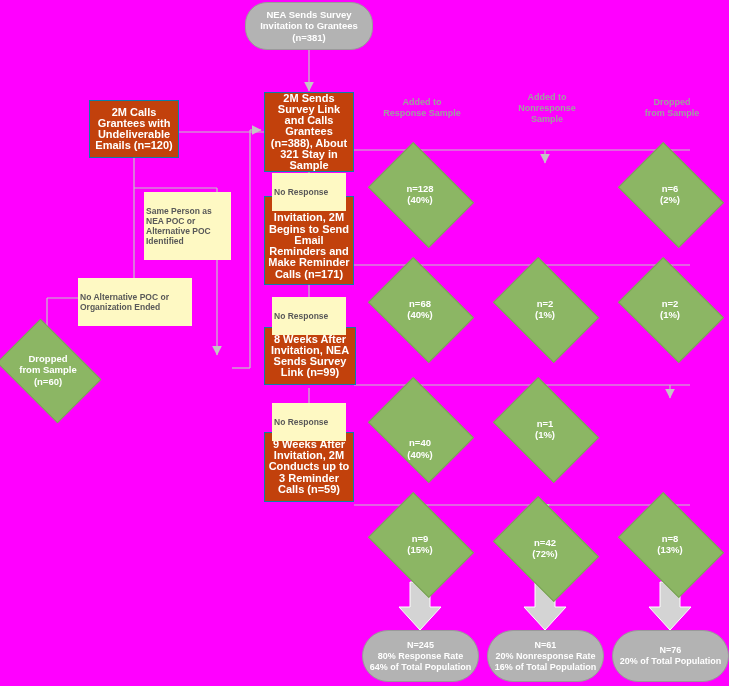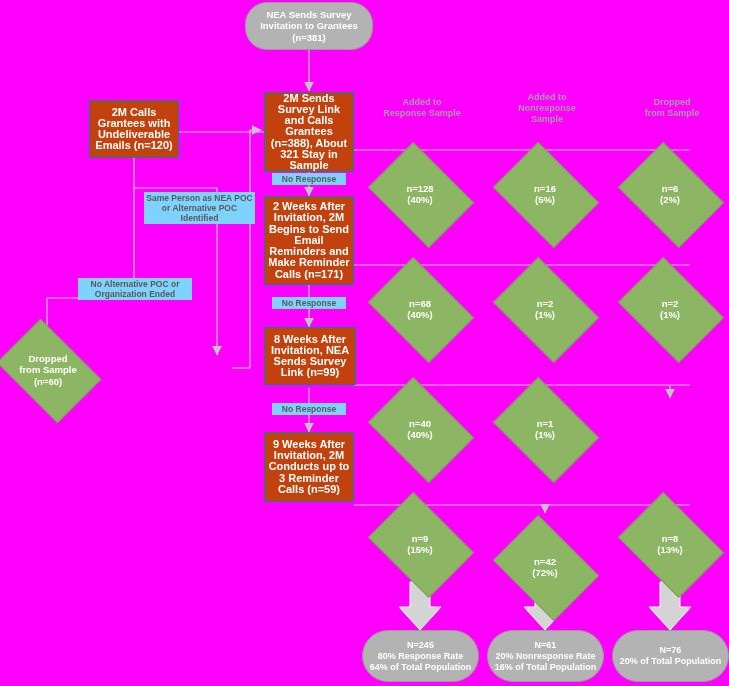--- a/index.html
+++ b/index.html
@@ -36,23 +36,23 @@
     background:#8cb664;border:1px solid #7aa356;
     transform:rotate(45deg);
   }
   .diamond .dtext{
     position:relative;z-index:2;color:#ffffff;font-weight:bold;
     font-size:9.5px;line-height:11.5px;text-align:center;width:100%;
   }
 
   
   .elabel{
-    position:absolute;background:#7dd3fc;color:#595959;
+    position:absolute;background:#fef9c3;color:#595959;
     font-size:8.5px;line-height:10px;font-weight:bold;
-    padding:1px 2px;text-align:center;box-sizing:border-box;
+    padding:14px 2px;box-sizing:border-box;
   }
   
   .colhead{
     position:absolute;color:#9f9f9f;font-weight:bold;font-size:9px;
     line-height:11px;text-align:center;
   }
 </style>
 </head>
 <body>
 
@@ -151,47 +151,40 @@
   </div>
 
   <div class="node proc" style="left:89px;top:100px;width:90px;height:58px;">
     <span>2M Calls Grantees with Undeliverable Emails (n=120)</span>
   </div>
 
   <div class="elabel" style="left:272px;top:173px;width:74px;">No Response</div>
   <div class="elabel" style="left:272px;top:297px;width:74px;">No Response</div>
   <div class="elabel" style="left:272px;top:403px;width:74px;">No Response</div>
 
-  <div class="elabel" style="left:144px;top:192px;width:111px;">Same Person as NEA POC or Alternative POC Identified</div>
+  <div class="elabel" style="left:144px;top:192px;width:87px;">Same Person as NEA POC or Alternative POC Identified</div>
   <div class="elabel" style="left:78px;top:278px;width:114px;">No Alternative POC or Organization Ended</div>
 
   <div class="node diamond" style="left:6px;top:340px;width:84px;height:60px;">
     <div class="dshape"></div>
     <div class="dtext">
       <div>Dropped</div>
       <div>from Sample</div>
       <div>(n=60)</div>
     </div>
   </div>
 
 
   <div class="node diamond" style="left:378px;top:163px;width:84px;height:62px;">
     <div class="dshape"></div>
     <div class="dtext">
       <div>n=128</div>
       <div>(40%)</div>
     </div>
   </div>
-  <div class="node diamond" style="left:503px;top:163px;width:84px;height:62px;">
-    <div class="dshape"></div>
-    <div class="dtext">
-      <div>n=16</div>
-      <div>(5%)</div>
-    </div>
-  </div>
   <div class="node diamond" style="left:628px;top:163px;width:84px;height:62px;">
     <div class="dshape"></div>
     <div class="dtext">
       <div>n=6</div>
       <div>(2%)</div>
     </div>
   </div>
 
   <div class="node diamond" style="left:378px;top:278px;width:84px;height:62px;">
     <div class="dshape"></div>
@@ -208,21 +201,21 @@
     </div>
   </div>
   <div class="node diamond" style="left:628px;top:278px;width:84px;height:62px;">
     <div class="dshape"></div>
     <div class="dtext">
       <div>n=2</div>
       <div>(1%)</div>
     </div>
   </div>
 
-  <div class="node diamond" style="left:378px;top:398px;width:84px;height:62px;">
+  <div class="node diamond" style="left:378px;top:398px;width:84px;height:62px;align-items:flex-end;">
     <div class="dshape"></div>
     <div class="dtext">
       <div>n=40</div>
       <div>(40%)</div>
     </div>
   </div>
   <div class="node diamond" style="left:503px;top:398px;width:84px;height:62px;">
     <div class="dshape"></div>
     <div class="dtext">
       <div>n=1</div>
@@ -230,21 +223,21 @@
     </div>
   </div>
 
   <div class="node diamond" style="left:378px;top:513px;width:84px;height:62px;">
     <div class="dshape"></div>
     <div class="dtext">
       <div>n=9</div>
       <div>(15%)</div>
     </div>
   </div>
-  <div class="node diamond" style="left:503px;top:536px;width:84px;height:62px;">
+  <div class="node diamond" style="left:503px;top:517px;width:84px;height:62px;">
     <div class="dshape"></div>
     <div class="dtext">
       <div>n=42</div>
       <div>(72%)</div>
     </div>
   </div>
   <div class="node diamond" style="left:628px;top:513px;width:84px;height:62px;">
     <div class="dshape"></div>
     <div class="dtext">
       <div>n=8</div>

